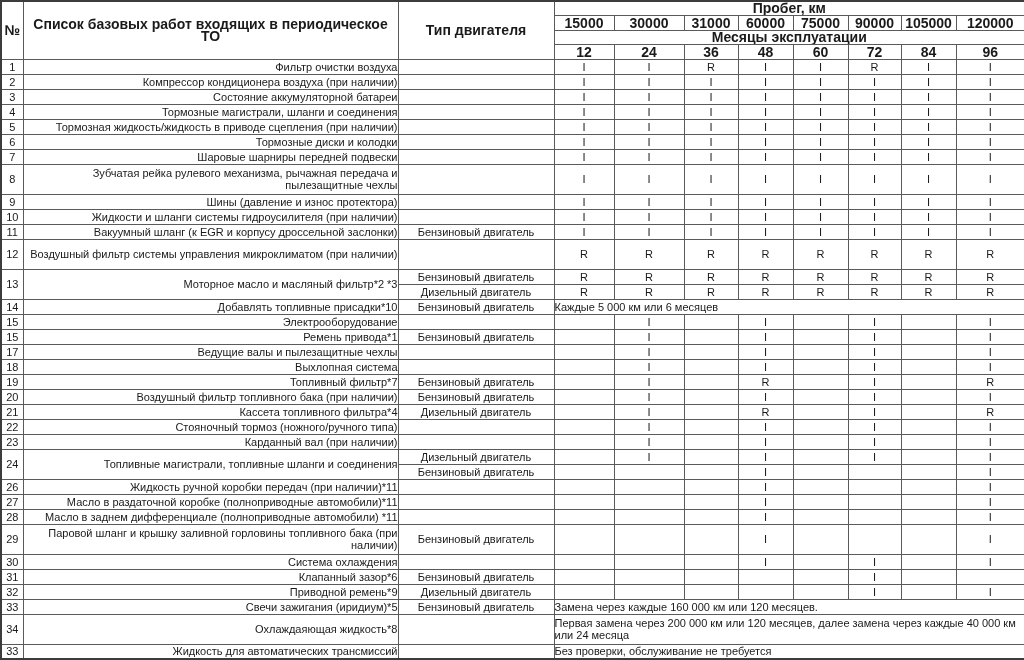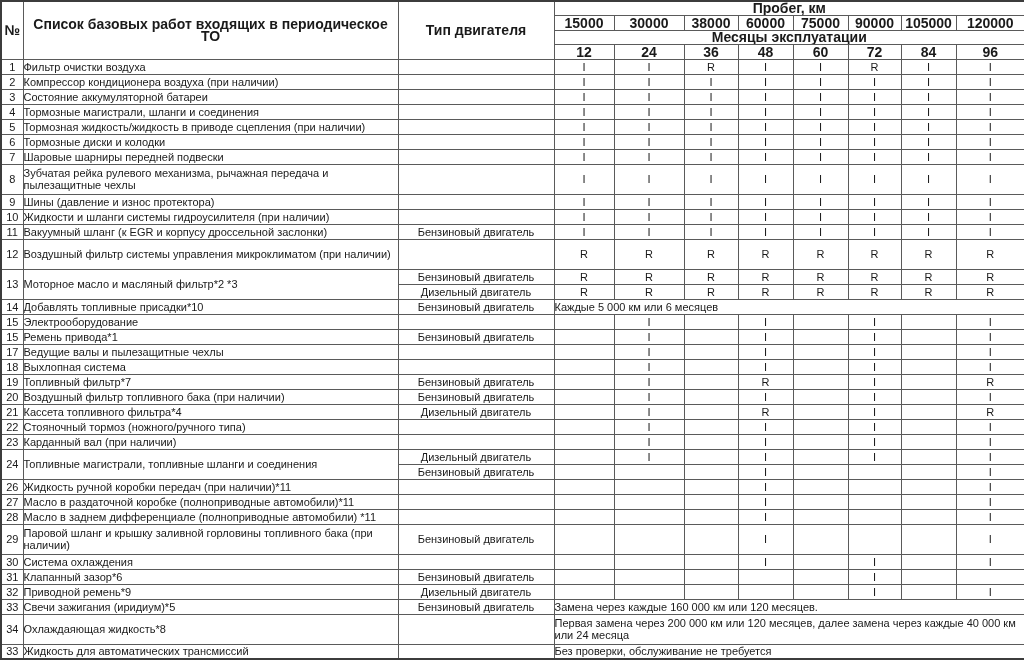--- a/index.html
+++ b/index.html
@@ -26,21 +26,21 @@
   table.sched th {
     font-weight: bold;
     text-align: center;
     font-size: 14px;
   }
   tr.hrow-s { height: 14px; }
   tr.hrow-l { height: 15px; }
   tr.std  { height: 15px; }
   tr.tall { height: 30px; }
   td.c-num   { text-align: center; }
-  td.c-work  { text-align: left; padding: 1px 3px; line-height: 13px; }
+  td.c-work  { text-align: right; padding: 1px 3px; line-height: 13px; }
   td.c-engine{ text-align: center; padding: 1px 4px; }
   td.c-mark  { text-align: center; font-size: 11px; }
   td.c-span  { line-height: 12px; padding: 0 2px; }
 </style>
 </head>
 <body>
 
 <table class="sched">
   <colgroup>
     <col style="width:22px">
@@ -58,21 +58,21 @@
   <thead>
     <tr class="hrow-s">
       <th rowspan="4">№</th>
       <th rowspan="4">Список базовых работ входящих в периодическое ТО</th>
       <th rowspan="4">Тип двигателя</th>
       <th colspan="8">Пробег, км</th>
     </tr>
     <tr class="hrow-l" id="mileage-row">
         <th>15000</th>
         <th>30000</th>
-        <th>38000</th>
+        <th>31000</th>
         <th>60000</th>
         <th>75000</th>
         <th>90000</th>
         <th>105000</th>
         <th>120000</th>
       </tr>
     <tr class="hrow-s">
       <th colspan="8">Месяцы эксплуатации</th>
     </tr>
     <tr class="hrow-l" id="months-row">

